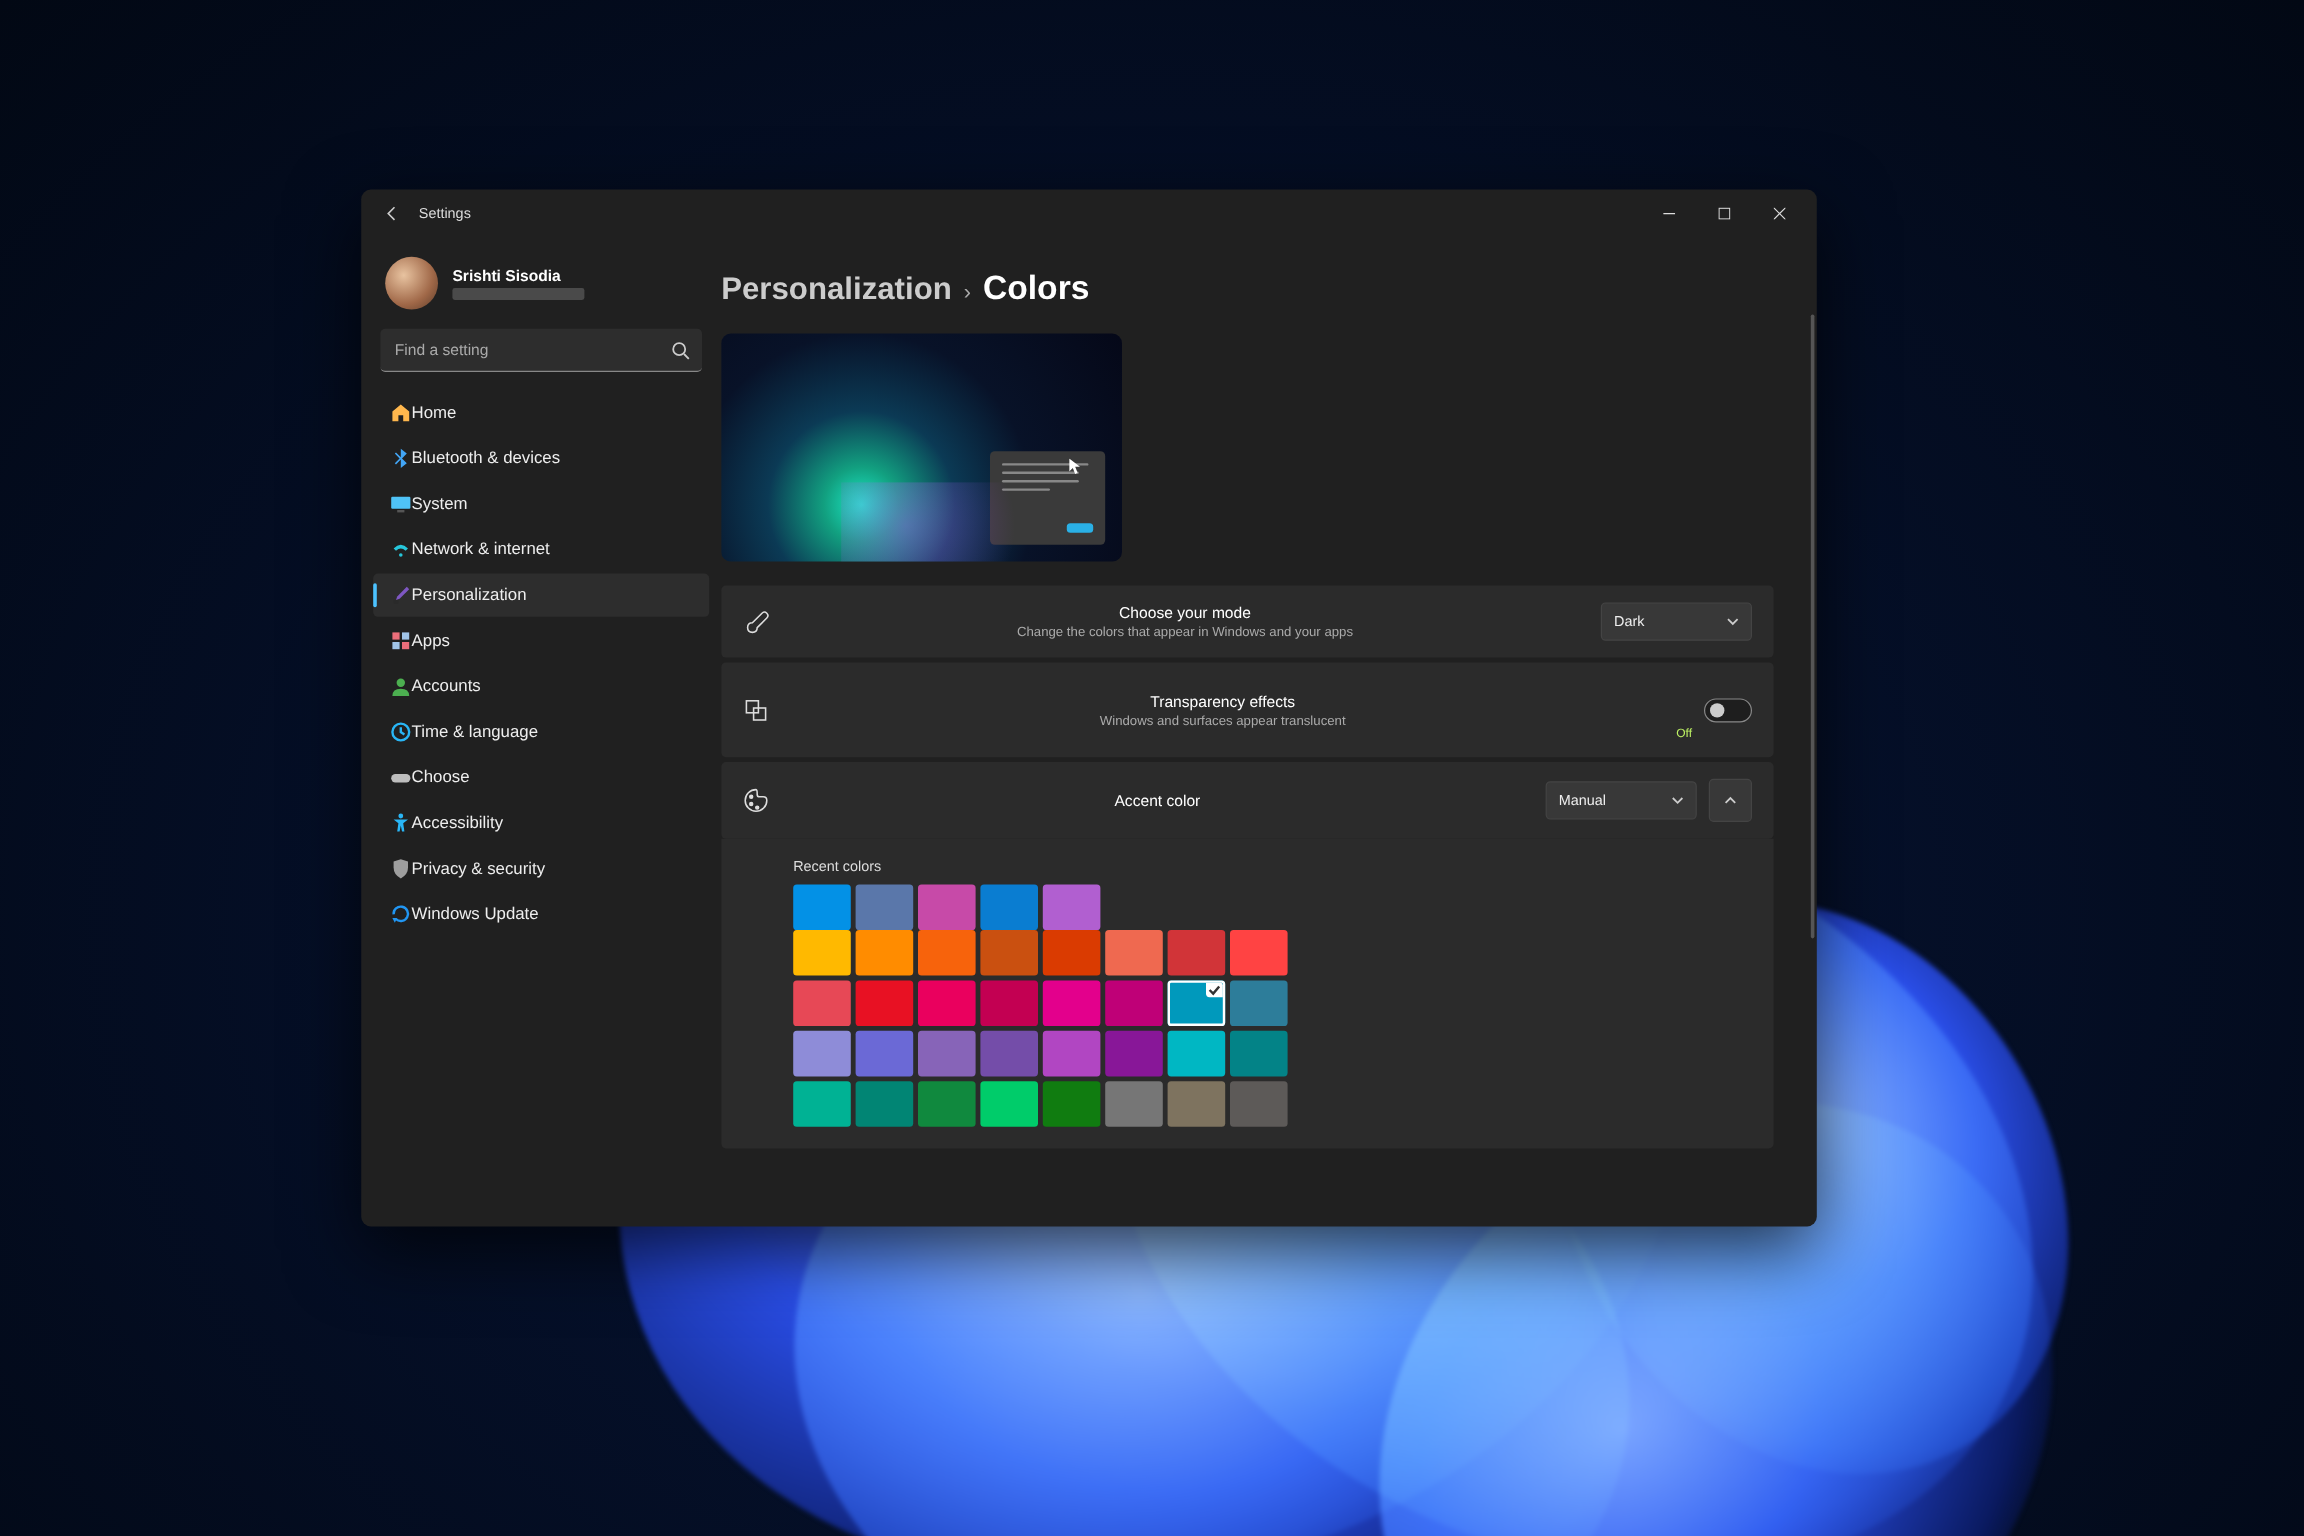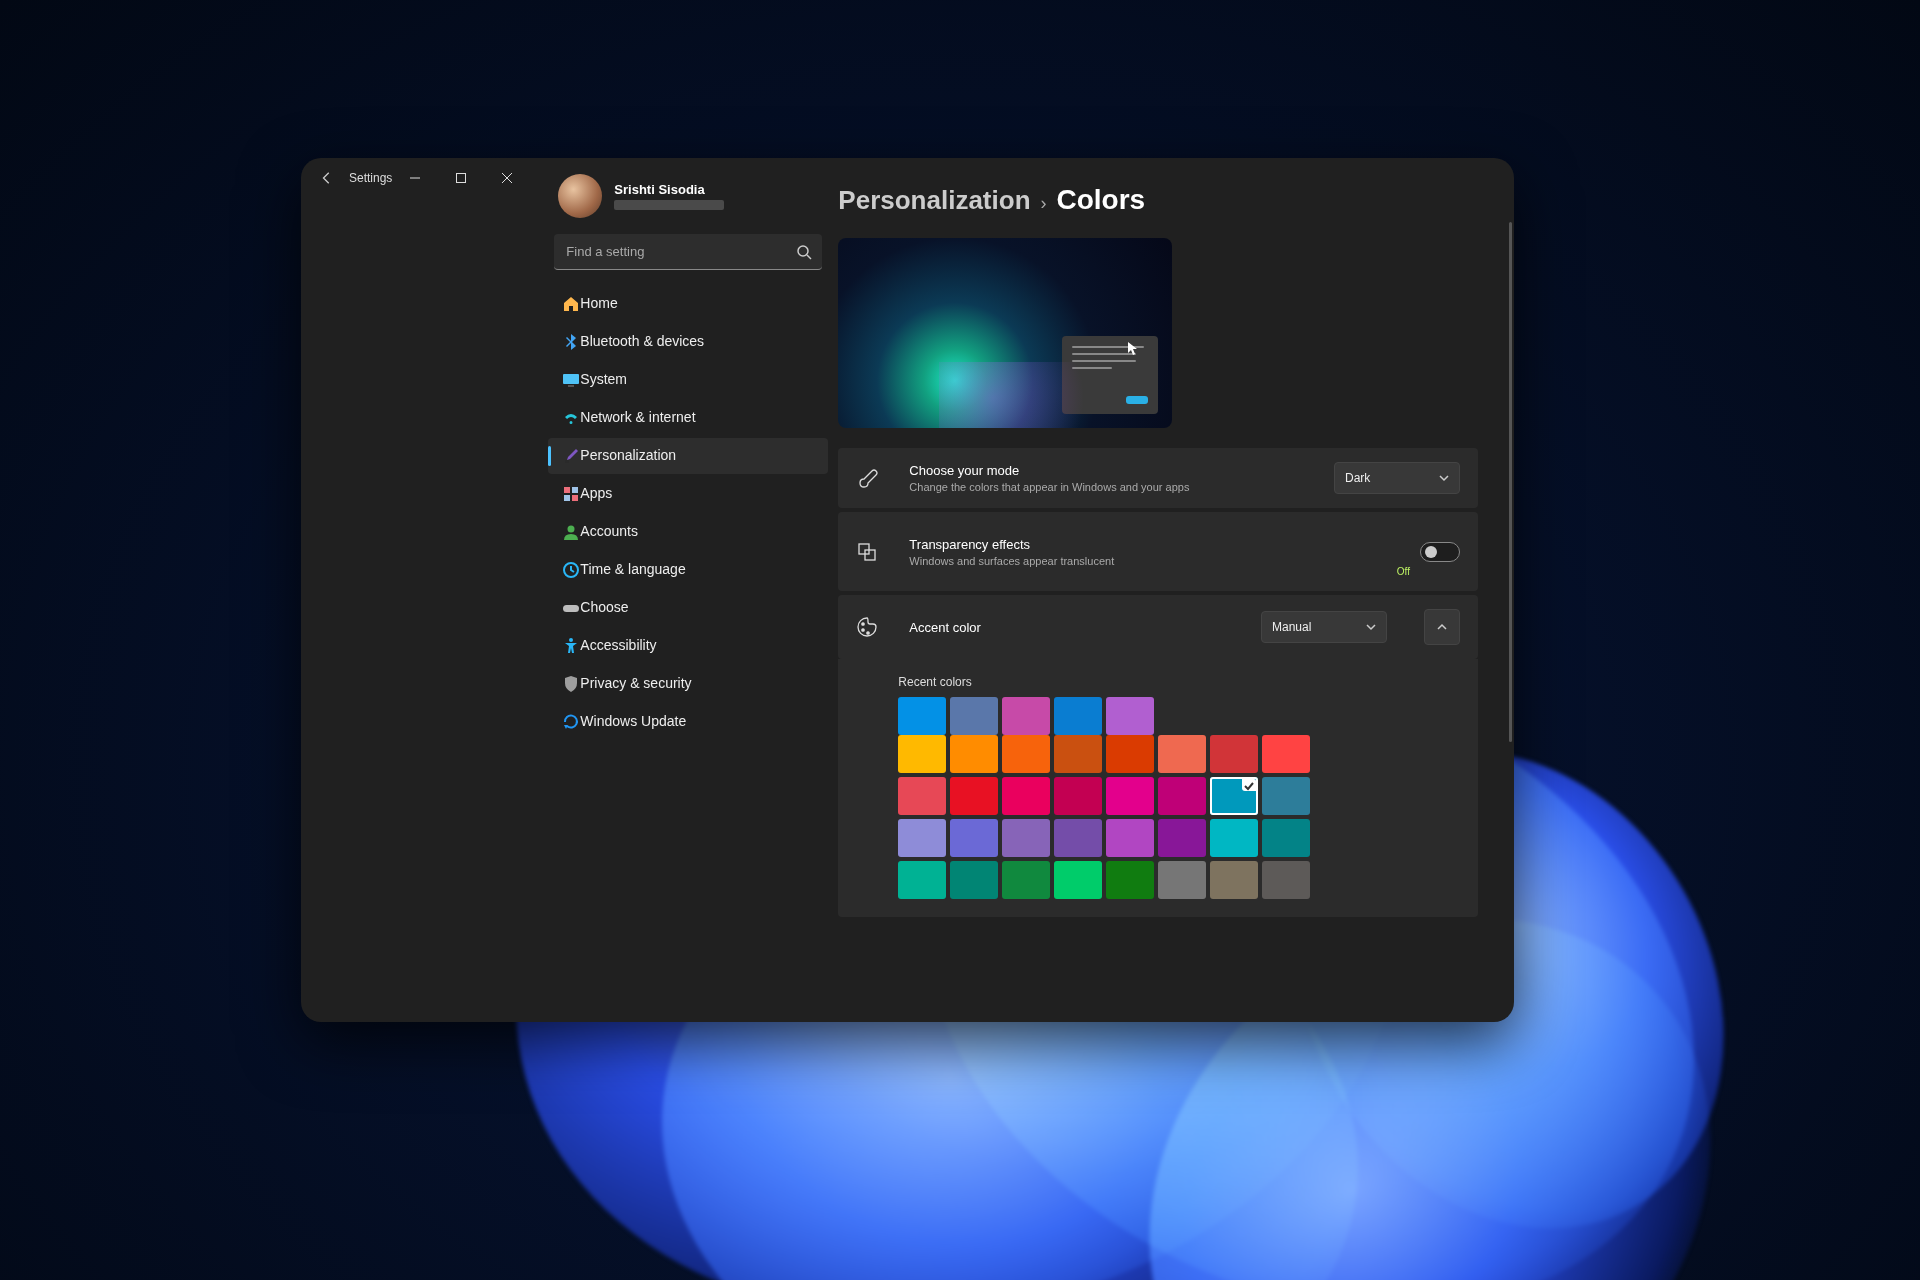--- a/index.html
+++ b/index.html
@@ -21,23 +21,23 @@
       background: radial-gradient(ellipse at 40% 40%, #6a8dff 0%, #2a4ee8 35%, #0a1a60 70%, transparent 80%);
     }
     .p1 { width: 900px; height: 700px; left: 200px; top: 520px; transform: rotate(-15deg); }
     .p2 { width: 800px; height: 600px; left: 600px; top: 600px; transform: rotate(25deg); }
     .p3 { width: 600px; height: 500px; left: 820px; top: 850px; transform: rotate(-40deg); }
     .p4 { width: 500px; height: 400px; left: 950px; top: 700px; transform: rotate(60deg); }
     .p5 { width: 700px; height: 550px; left: 350px; top: 780px; transform: rotate(10deg); }
 
     .window {
       position: absolute; left: 301px; top: 158px; width: 1213px; height: 864px;
-      background: #202020; border-radius: 20px; overflow: hidden;
+      background: #202020; border-radius: 8px; overflow: hidden;
       box-shadow: 0 20px 60px rgba(0,0,0,.7);
-      display: flex; 
+      display: flex; flex-direction: column;
     }
     .titlebar {
       height: 40px; display: flex; align-items: center; padding: 0 8px;
       color: #ddd; font-size: 12px;
     }
     .back-btn { width: 36px; height: 36px; display: flex; align-items: center; justify-content: center; cursor: pointer; }
     .back-btn svg { width: 14px; height: 14px; stroke: #ccc; fill: none; stroke-width: 1.5; }
     .title-text { margin-left: 4px; }
     .caption { margin-left: auto; display: flex; }
     .cap-btn { width: 46px; height: 32px; display: flex; align-items: center; justify-content: center; cursor: pointer; }
@@ -89,21 +89,21 @@
     .pc-line { height: 2px; background: #888; margin-bottom: 5px; border-radius: 1px; }
     .pc-line.w1 { width: 72px; }
     .pc-line.w2 { width: 64px; }
     .pc-line.w3 { width: 40px; }
     .pc-btn { position: absolute; bottom: 10px; right: 10px; width: 22px; height: 8px; background: #2ab0e6; border-radius: 3px; }
     .cursor { position: absolute; right: 20px; top: 6px; width: 10px; height: 14px; }
     .cursor svg { width: 10px; height: 14px; fill: #fff; }
 
     .card {
       background: #2b2b2b; border-radius: 4px; margin-bottom: 4px;
-      padding: 14px 18px; display: flex; align-items: center; gap: 31px;
+      padding: 14px 18px; display: flex; align-items: center; gap: 4px; text-align: center;
     }
     .card-icon { width: 22px; height: 22px; display: flex; align-items: center; justify-content: center; }
     .card-icon svg { stroke: #ddd; fill: none; stroke-width: 1.3; }
     .card-text { display: flex; flex-direction: column; gap: 3px; flex: 1; }
     .card-title { font-size: 13px; color: #fff; }
     .card-sub { font-size: 11px; color: #aaa; }
     .dropdown {
       min-width: 126px; height: 32px; background: #383838; border: 1px solid #444;
       border-radius: 4px; display: flex; align-items: center; justify-content: space-between;
       padding: 14px 10px; font-size: 12px; color: #eee; cursor: pointer;

